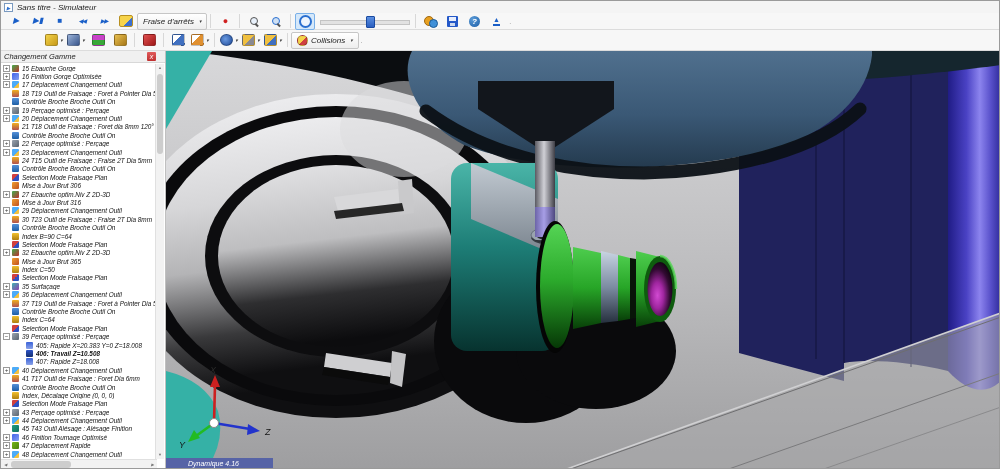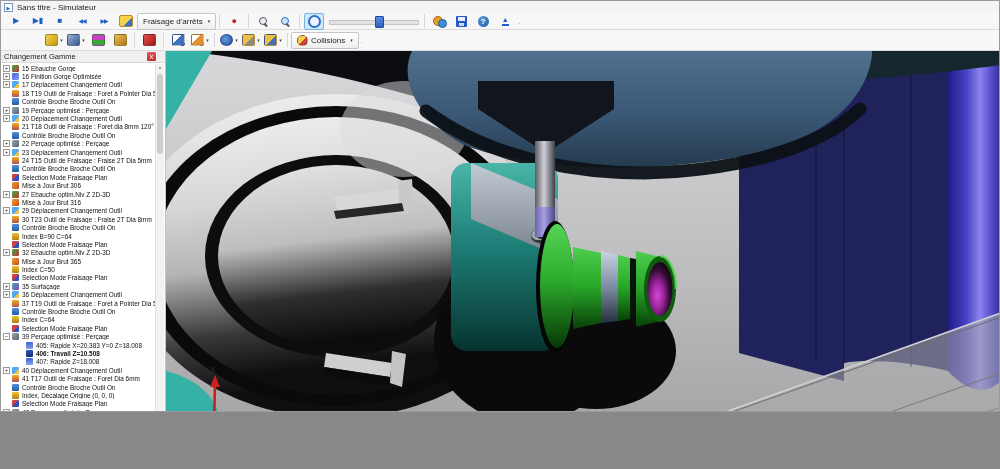--- a/index.html
+++ b/index.html
@@ -1,17 +1,17 @@
 <!DOCTYPE html>
 <html><head>
 <meta charset="utf-8">
 <style>
   html,body{margin:0;padding:0;background:#888;}
-  .screen{position:relative;width:1000px;height:412px;background:#f0f0f0;
-    font-family:"Liberation Sans",sans-serif;overflow:hidden;border:1px solid #9a9a9a;box-sizing:border-box;}
+  .screen{position:relative;width:1000px;height:469px;background:#f0f0f0;
+    font-family:"Liberation Sans",sans-serif;overflow:hidden;border:1px solid #9a9a9a;box-sizing:border-box;font-style:italic;}
   
   .titlebar{position:absolute;left:0;top:0;width:100%;height:12px;background:#f4f4f4;
     display:flex;align-items:center;font-size:8px;color:#222;}
   .appicon{width:9px;height:9px;margin:0 4px 0 3px;border:1px solid #7a9ac0;background:#fff;
     color:#2a6fd0;font-size:5px;line-height:8px;text-align:center;box-sizing:border-box;}
   
   .toolbar{position:absolute;left:0;width:100%;display:flex;align-items:center;background:#f7f7f7;
     border-bottom:1px solid #dcdcdc;box-sizing:border-box;padding-left:4px;}
   .tb1{top:12px;height:17px;}
   .tb2{top:29px;height:21px;padding-left:42px;}
@@ -131,21 +131,21 @@
     <span class="tbtn">
         <span class="g blue small2">◀◀</span>
       </span>
     <span class="tbtn">
         <span class="g blue small2">▶▶</span>
       </span>
     <span class="tbtn">
         <span class="ic-sim"></span>
       </span>
     <span class="ddbtn">
-      <span>Fraisage d'arrêts</span>
+      <span>Fraise d'arrêts</span>
       <span class="caret">▾</span>
     </span>
     <span class="sep"></span>
     <span class="tbtn">
         <span class="g red">●</span>
       </span>
     <span class="sep"></span>
     <span class="tbtn">
         <span class="ic-mag"></span>
       </span>

